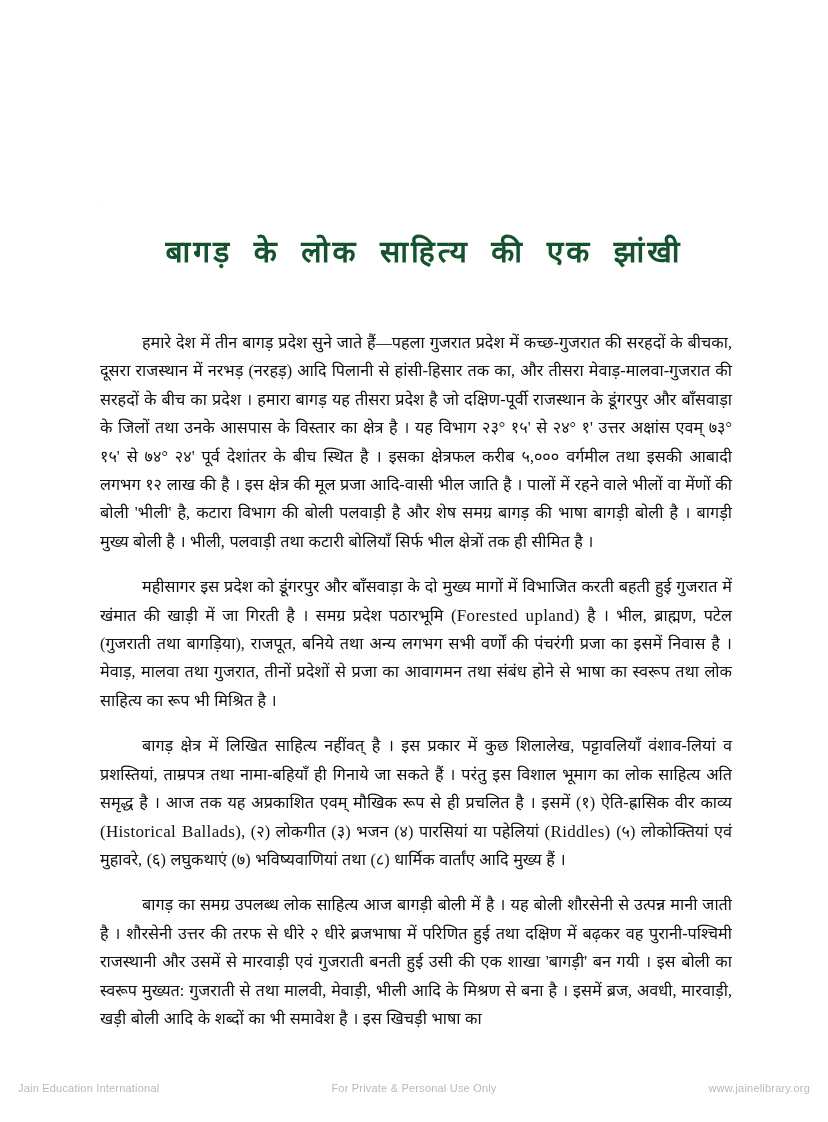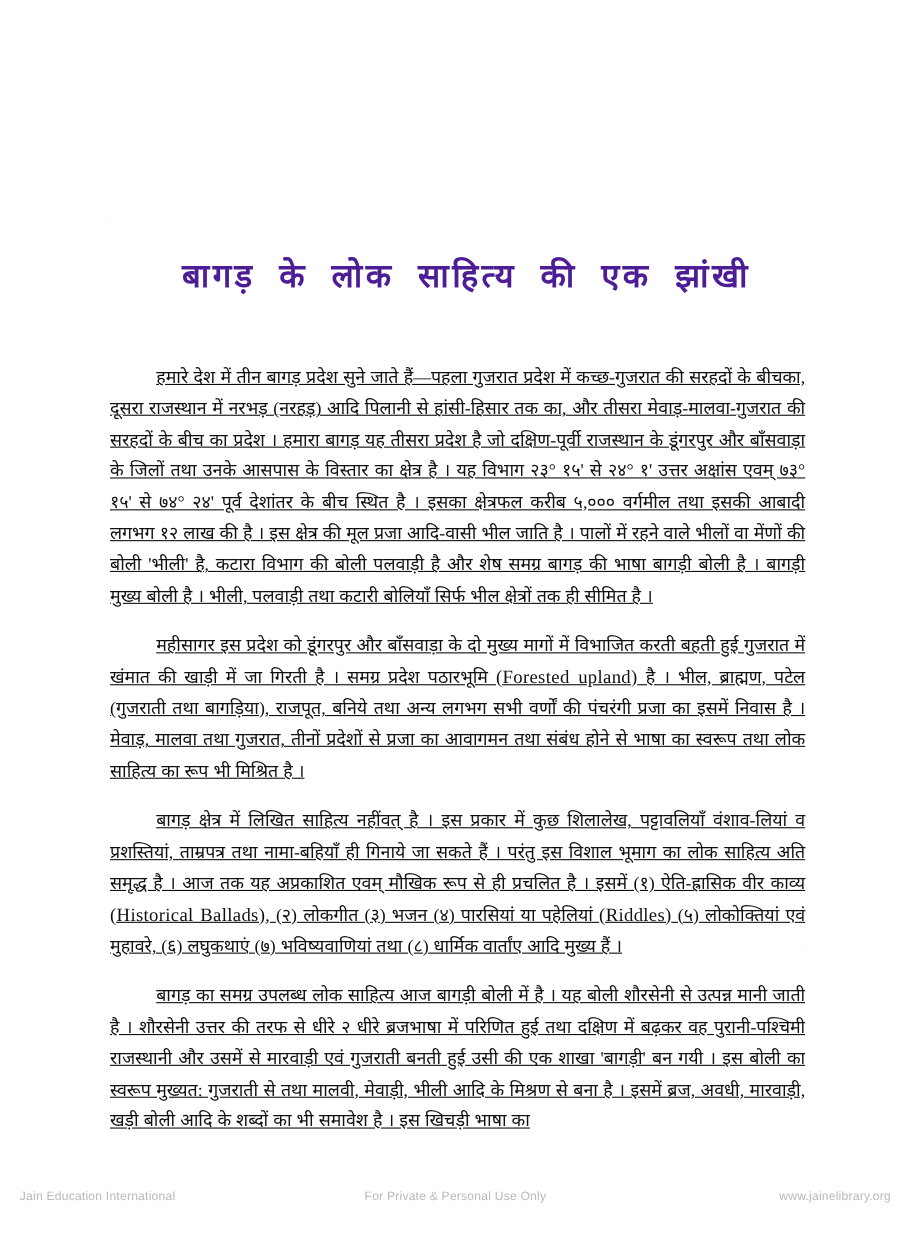--- a/index.html
+++ b/index.html
@@ -64,21 +64,20 @@
     font-family: "Liberation Serif", "DejaVu Serif", serif;
     font-size: 16.2px;
     line-height: 28.4px;
     color: #101010;
     text-align: justify;
     text-justify: inter-word;
     margin: 0 16px 17px 0;
     text-indent: 42px;
     word-spacing: 0.5px;
     hyphens: none;
-    text-decoration: underline;
   }
 
   .para:last-of-type {
     margin-bottom: 0;
   }
 
   
   #para-5 {
     max-height: 148px;
     overflow: hidden;
@@ -125,21 +124,21 @@
 </style>
 </head>
 <body>
 
 <div id="page" style="background: rgb(255, 255, 255);">
 
   <div id="paper-texture"></div>
 
   <div id="content">
 
-    <h1 id="doc-title" style="color: #4c1d95;">बागड़ के लोक साहित्य की एक झांखी</h1>
+    <h1 id="doc-title" style="color: #14532d;">बागड़ के लोक साहित्य की एक झांखी</h1>
 
     <p class="para" id="para-1" style="color: rgb(16, 16, 16);">हमारे देश में तीन बागड़ प्रदेश सुने जाते हैं—पहला गुजरात प्रदेश में कच्छ-गुजरात की सरहदों के बीचका, दूसरा राजस्थान में नरभड़ (नरहड़) आदि पिलानी से हांसी-हिसार तक का, और तीसरा मेवाड़-मालवा-गुजरात की सरहदों के बीच का प्रदेश । हमारा बागड़ यह तीसरा प्रदेश है जो दक्षिण-पूर्वी राजस्थान के डूंगरपुर और बाँसवाड़ा के जिलों तथा उनके आसपास के विस्तार का क्षेत्र है । यह विभाग २३° १५' से २४° १' उत्तर अक्षांस एवम् ७३° १५' से ७४° २४' पूर्व देशांतर के बीच स्थित है । इसका क्षेत्रफल करीब ५,००० वर्गमील तथा इसकी आबादी लगभग १२ लाख की है । इस क्षेत्र की मूल प्रजा आदि-वासी भील जाति है । पालों में रहने वाले भीलों वा मेंणों की बोली 'भीली' है, कटारा विभाग की बोली पलवाड़ी है और शेष समग्र बागड़ की भाषा बागड़ी बोली है । बागड़ी मुख्य बोली है । भीली, पलवाड़ी तथा कटारी बोलियाँ सिर्फ भील क्षेत्रों तक ही सीमित है ।</p>
 
     <p class="para" id="para-2" style="color: rgb(16, 16, 16);">महीसागर इस प्रदेश को डूंगरपुर और बाँसवाड़ा के दो मुख्य मागों में विभाजित करती बहती हुई गुजरात में खंमात की खाड़ी में जा गिरती है । समग्र प्रदेश पठारभूमि <span class="latin">(Forested upland)</span> है । भील, ब्राह्मण, पटेल (गुजराती तथा बागड़िया), राजपूत, बनिये तथा अन्य लगभग सभी वर्णों की पंचरंगी प्रजा का इसमें निवास है । मेवाड़, मालवा तथा गुजरात, तीनों प्रदेशों से प्रजा का आवागमन तथा संबंध होने से भाषा का स्वरूप तथा लोक साहित्य का रूप भी मिश्रित है ।</p>
 
     <p class="para" id="para-3" style="color: rgb(16, 16, 16);">बागड़ क्षेत्र में लिखित साहित्य नहींवत् है । इस प्रकार में कुछ शिलालेख, पट्टावलियाँ वंशाव-लियां व प्रशस्तियां, ताम्रपत्र तथा नामा-बहियाँ ही गिनाये जा सकते हैं । परंतु इस विशाल भूमाग का लोक साहित्य अति समृद्ध है । आज तक यह अप्रकाशित एवम् मौखिक रूप से ही प्रचलित है । इसमें (१) ऐति-ह्रासिक वीर काव्य <span class="latin">(Historical Ballads)</span>, (२) लोकगीत (३) भजन (४) पारसियां या पहेलियां <span class="latin">(Riddles)</span> (५) लोकोक्तियां एवं मुहावरे, (६) लघुकथाएं (७) भविष्यवाणियां तथा (८) धार्मिक वार्तांए आदि मुख्य हैं ।</p>
 
     <p class="para" id="para-5" style="color: rgb(16, 16, 16);">बागड़ का समग्र उपलब्ध लोक साहित्य आज बागड़ी बोली में है । यह बोली शौरसेनी से उत्पन्न मानी जाती है । शौरसेनी उत्तर की तरफ से धीरे २ धीरे ब्रजभाषा में परिणित हुई तथा दक्षिण में बढ़कर वह पुरानी-पश्चिमी राजस्थानी और उसमें से मारवाड़ी एवं गुजराती बनती हुई उसी की एक शाखा 'बागड़ी' बन गयी । इस बोली का स्वरूप मुख्यत: गुजराती से तथा मालवी, मेवाड़ी, भीली आदि के मिश्रण से बना है । इसमें ब्रज, अवधी, मारवाड़ी, खड़ी बोली आदि के शब्दों का भी समावेश है । इस खिचड़ी भाषा का</p>
 
   </div>

